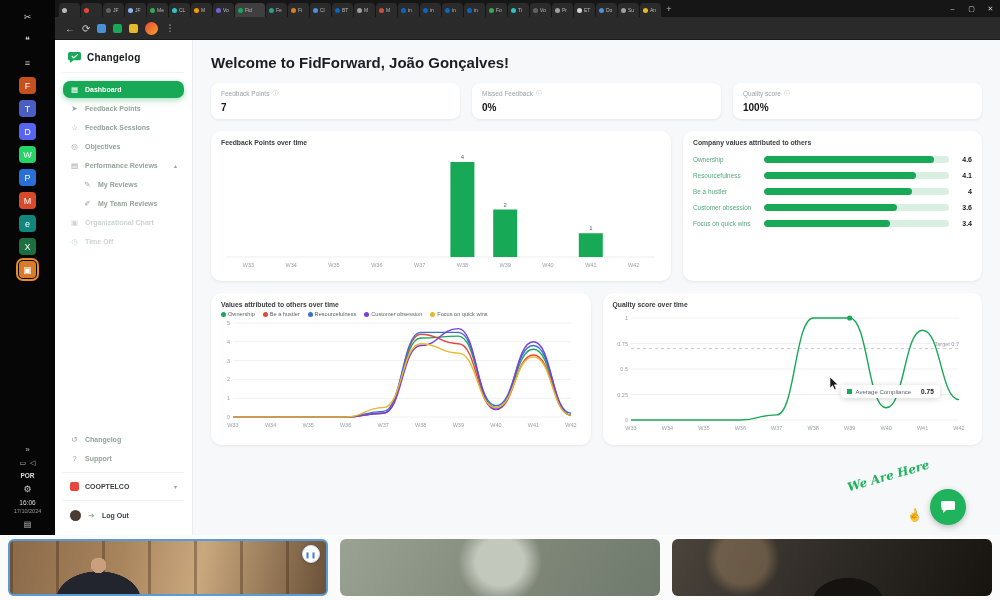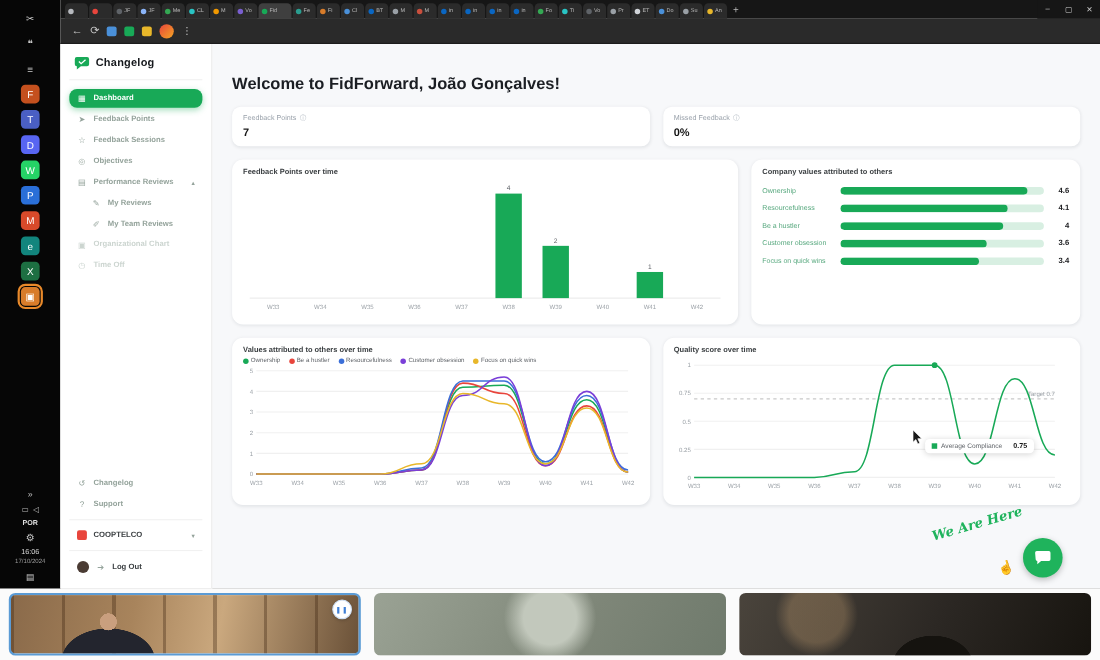--- a/index.html
+++ b/index.html
@@ -49,21 +49,21 @@
 .nav-item .nlabel{font-size:7px;font-weight:600;white-space:nowrap;}
 .nav-item.active{background:#18a957;color:#fff;box-shadow:0 2px 6px rgba(24,169,87,.4);}
 .nav-item.sub{margin-left:13px;}
 .nav-item.disabled{color:#ccd5d0;cursor:default;}
 .chev{margin-left:auto;font-size:6px;}
 .side-footer{position:absolute;left:8px;right:8px;bottom:8px;}
 .f-div{border-top:1px solid #f1f1f1;margin:5px 0;}
 .org-ic{width:9px;height:9px;border-radius:2px;background:#e8453c;display:inline-block;flex:none;}
 .org .nlabel,.logout .nlabel{color:#3c4043;}
 .s-avatar{width:11px;height:11px;border-radius:50%;background:#4a3b33;flex:none;}
-.main{flex:1;padding:24px 18px;position:relative;}
+.main{flex:1;padding:10px 18px;position:relative;}
 .welcome{font-size:15px;font-weight:bold;color:#1b1e23;margin:4px 0 12px;}
 .stats{display:flex;gap:12px;}
 .stat-card{flex:1;background:#fff;border-radius:8px;padding:6px 10px;box-shadow:0 1px 3px rgba(16,24,40,.08);}
 .stat-title{font-size:6.5px;color:#9aa2ab;display:flex;align-items:center;gap:3px;}
 .info{font-size:6px;color:#b9c0c8;}
 .stat-value{font-size:10px;font-weight:bold;color:#141414;margin-top:4px;}
 .tut-link{display:flex;align-items:center;gap:4px;font-size:7.5px;font-weight:bold;color:#141414;margin-top:4px;cursor:pointer;}
 .play{color:#18a957;font-size:7px;}
 .row1,.row2{display:flex;gap:12px;margin-top:12px;}
 .card{background:#fff;border-radius:10px;box-shadow:0 1px 3px rgba(16,24,40,.08);padding:8px 10px;}
@@ -345,20 +345,24 @@
         <h1 class="welcome">Welcome to FidForward, João Gonçalves!</h1>
 
         <div class="stats">
             <div class="stat-card">
               <div class="stat-title">Feedback Points <span class="info">ⓘ</span></div>
       <div class="stat-value">7</div>
             </div>
             <div class="stat-card">
               <div class="stat-title">Missed Feedback <span class="info">ⓘ</span></div>
       <div class="stat-value">0%</div>
+            </div>
+            <div class="stat-card">
+              <div class="stat-title">Quality score <span class="info">ⓘ</span></div>
+      <div class="stat-value">100%</div>
             </div>
           </div>
 
         <div class="row1">
           <section class="card c-bar">
             <h3>Feedback Points over time</h3>
             <div id="bar-chart"><svg width="440" height="124">
                   <line x1="6" x2="434" y1="111" y2="111" stroke="#ededed"></line>
                   <text x="27.4" y="121" class="tick" text-anchor="middle">W33</text>
                   <text x="70.19999999999999" y="121" class="tick" text-anchor="middle">W34</text>

